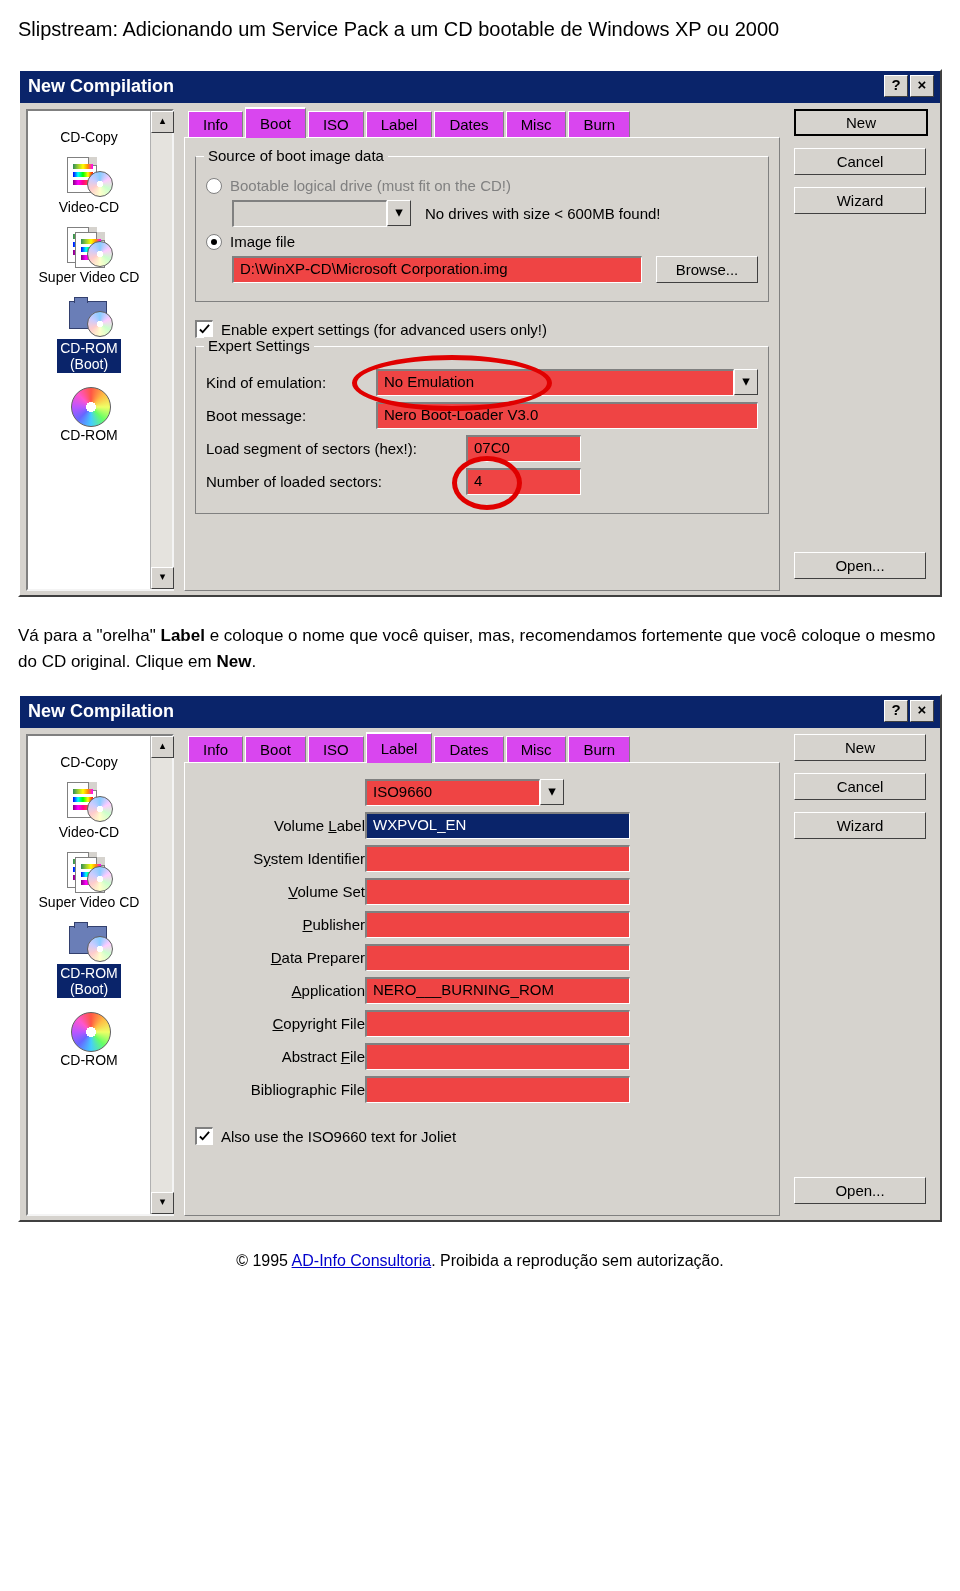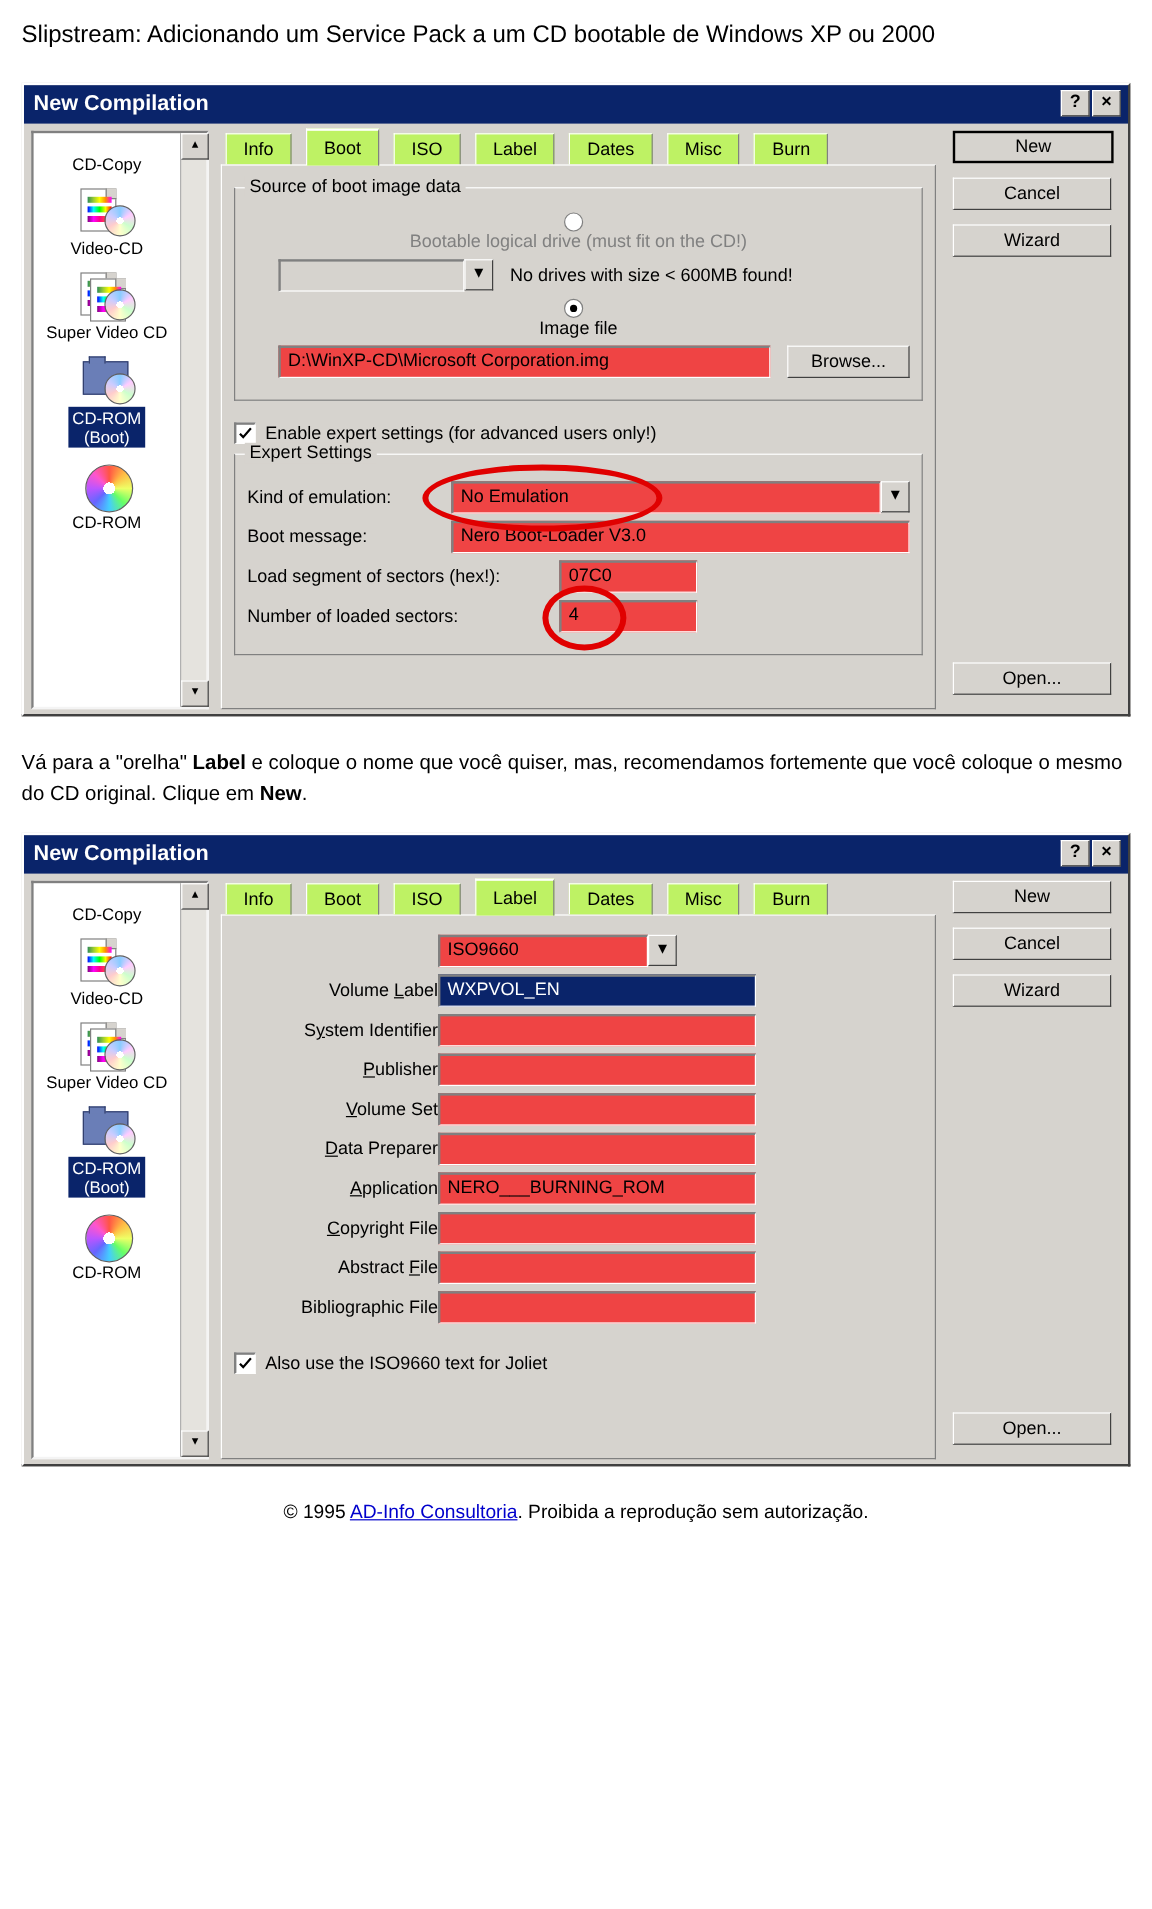--- a/index.html
+++ b/index.html
@@ -106,22 +106,22 @@
     text-align:center;line-height:17px;font-size:11px;}
   .sb-track{flex:1;}
 
   
   .main { flex:1; padding-left:10px; display:flex; }
   .center-col{ flex:1; }
   .tabs-row{ display:flex; align-items:flex-end; height:28px; padding-left:4px; position:relative; }
   .tab{
     padding:4px 14px 4px 14px;
     border-top:1px solid #fff; border-left:1px solid #fff; border-right:1px solid #808080;
-    background:#bef264;
-    margin-right:12px;
+    background:#d946ef;
+    margin-right:2px;
     font-size:15px;
     position:relative;
   }
   .tab.active{
     padding-top:6px; padding-bottom:6px;
     border-top:2px solid #fff;
     z-index:2;
     margin-bottom:-1px;
   }
   .tab-panel{
@@ -137,21 +137,21 @@
     position:relative;
     padding:16px 10px 12px 10px;
     margin-top:8px;
   }
   .groupbox::before{
     content:attr(data-legend);
     position:absolute; left:8px; top:-10px; background:#d6d3ce; padding:0 4px;
     font-size:15px;
   }
 
-  .radio-row{display:flex;align-items:center;margin:4px 0;font-size:15px;flex-direction:column;}
+  .radio-row{display:flex;align-items:center;margin:4px 0;font-size:15px;}
   .radio{width:14px;height:14px;border-radius:50%;border:1px solid #808080;background:#fff;margin-right:8px;display:inline-flex;align-items:center;justify-content:center;}
   .radio .dot{width:6px;height:6px;border-radius:50%;background:#000;}
   .disabled{color:#808080;}
   .sunken-field{
     background:#ef4444;
     border-top:2px solid #808080;border-left:2px solid #808080;
     border-right:1px solid #fff;border-bottom:1px solid #fff;
     height:24px; line-height:22px; padding:0 6px; font-size:15px;
   }
   .sunken-field.disabled-field{background:#d6d3ce;}
@@ -446,27 +446,27 @@
                 <div class="sunken-field sel">WXPVOL_EN</div>
               </div>
           </div>
           <div class="label-row">
             <div class="ll">S<u>y</u>stem Identifier</div>
             <div class="li">
                 <div class="sunken-field"></div>
               </div>
           </div>
           <div class="label-row">
+            <div class="ll"><u>V</u>olume Set</div>
+            <div class="li">
+                <div class="sunken-field"></div>
+              </div>
+          </div>
+          <div class="label-row">
             <div class="ll"><u>P</u>ublisher</div>
-            <div class="li">
-                <div class="sunken-field"></div>
-              </div>
-          </div>
-          <div class="label-row">
-            <div class="ll"><u>V</u>olume Set</div>
             <div class="li">
                 <div class="sunken-field"></div>
               </div>
           </div>
           <div class="label-row">
             <div class="ll"><u>D</u>ata Preparer</div>
             <div class="li">
                 <div class="sunken-field"></div>
               </div>
           </div>

